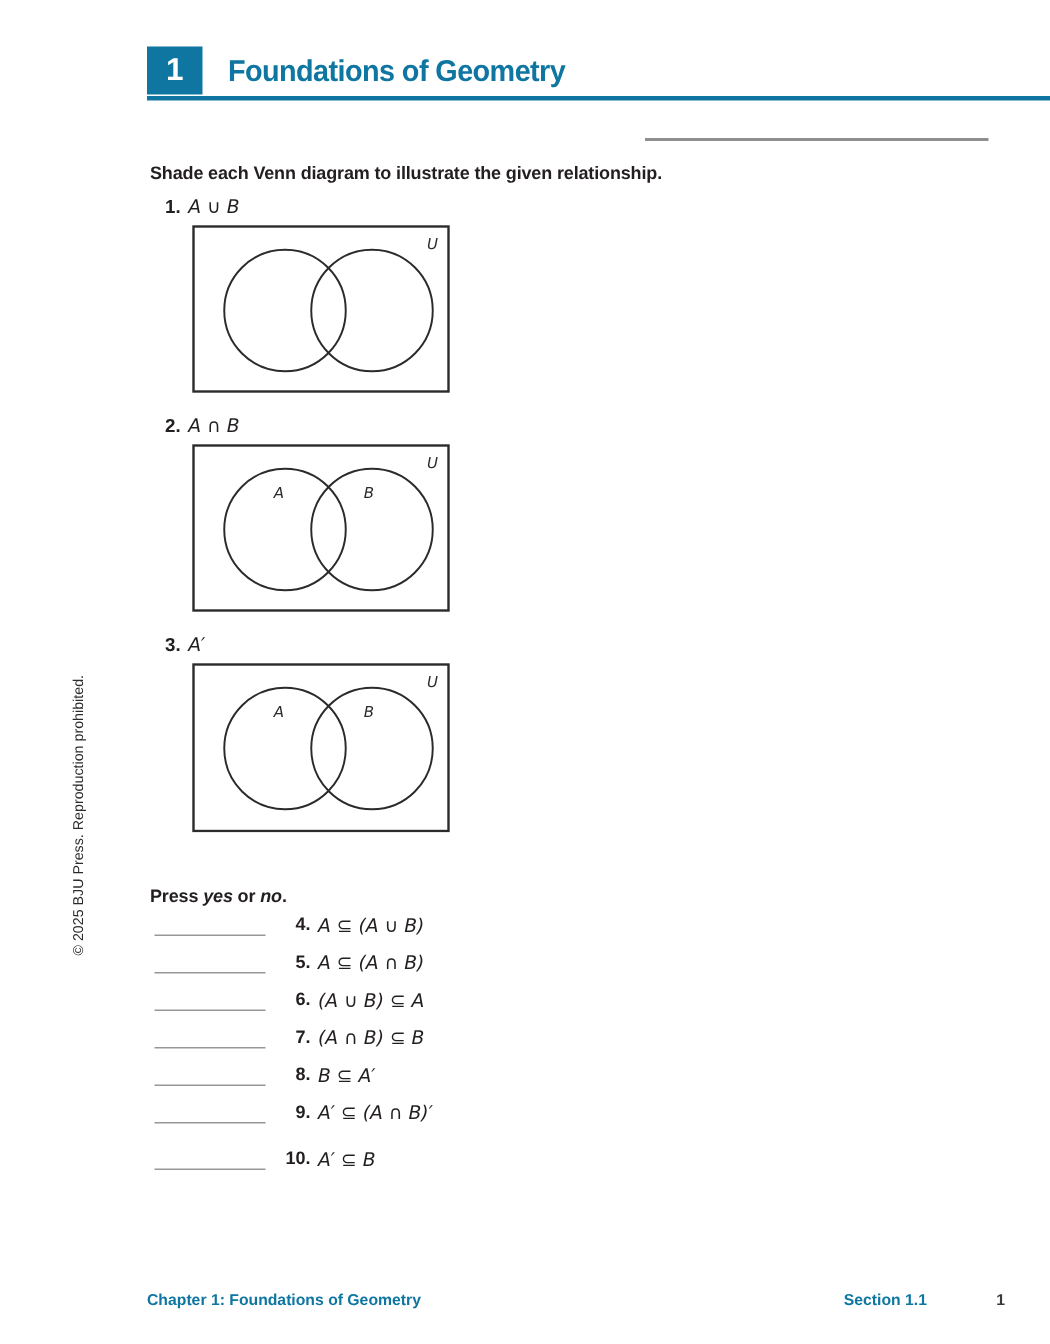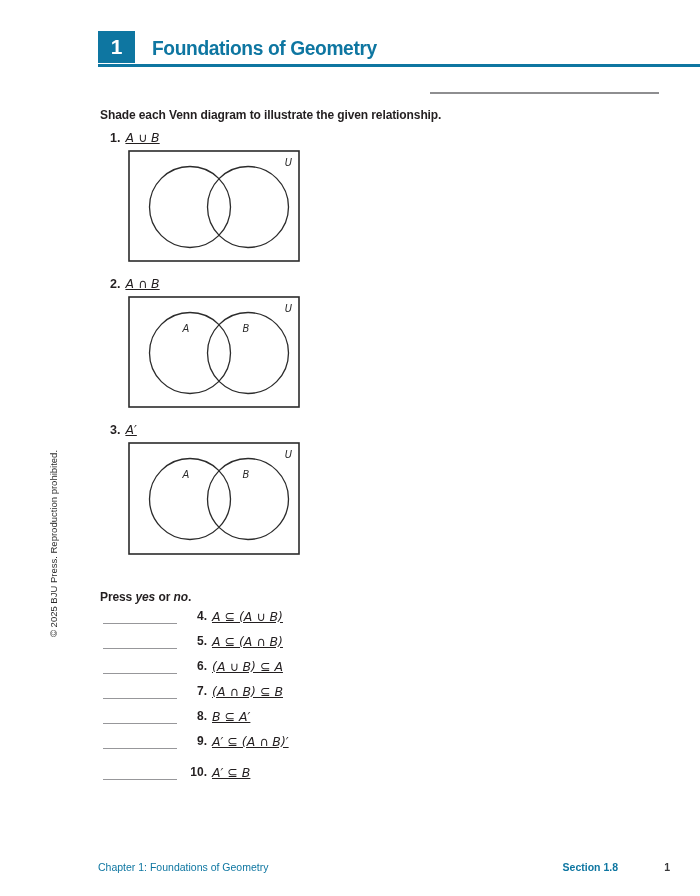--- a/index.html
+++ b/index.html
@@ -49,21 +49,20 @@
   .instr-2{top:572px;width:480px;}
   
   .problem-label{
     position:absolute;left:110px;margin:0;
     font-size:12.5px;display:flex;gap:5px;align-items:baseline;
   }
   .problem-label .num{font-weight:bold;}
   .math{
     font-style:italic;
     font-family:"DejaVu Sans","Liberation Sans",sans-serif;
-    text-decoration:underline;
   }
   .venn-box{position:absolute;left:128px;}
   .venn-box rect{fill:none;stroke:#2b2b2b;stroke-width:1.6;}
   .venn-box circle{fill:none;stroke:#2b2b2b;stroke-width:1.3;}
   .venn-box text{
     font-family:"DejaVu Sans","Liberation Sans",sans-serif;
     font-style:italic;font-size:10px;fill:#2b2b2b;
   }
   
   .q-row{
@@ -85,21 +84,21 @@
   
   .copyright{
     position:absolute;left:-57px;top:538px;width:220px;
     text-align:center;font-size:9.5px;color:#2b2b2b;
     transform:rotate(-90deg);
     white-space:nowrap;
   }
   
   .footer-left{
     position:absolute;left:98px;top:861px;
-    font-size:10.5px;font-weight:normal;
+    font-size:10.5px;font-weight:bold;
     color:var(--accent-teal,#0e76a1);
   }
   .footer-section{
     position:absolute;right:82px;top:861px;
     font-size:10.5px;font-weight:bold;
     color:var(--accent-teal,#0e76a1);
   }
   .footer-page{
     position:absolute;right:30px;top:861px;
     font-size:10.5px;font-weight:bold;color:#3a3a3c;
@@ -194,16 +193,16 @@
     <span class="q-num">9.</span>
     <span class="q-expr math">A′ ⊆ (A ∩ B)′</span>
   </div>
   <div class="q-row" style="top:763px">
     <span class="q-blank"></span>
     <span class="q-num">10.</span>
     <span class="q-expr math">A′ ⊆ B</span>
   </div>
 
   <span class="footer-left">Chapter 1: Foundations of Geometry</span>
-  <span class="footer-section">Section 1.8</span>
+  <span class="footer-section">Section 1.1</span>
   <span class="footer-page">1</span>
 
 </div>
 
 </body></html>

